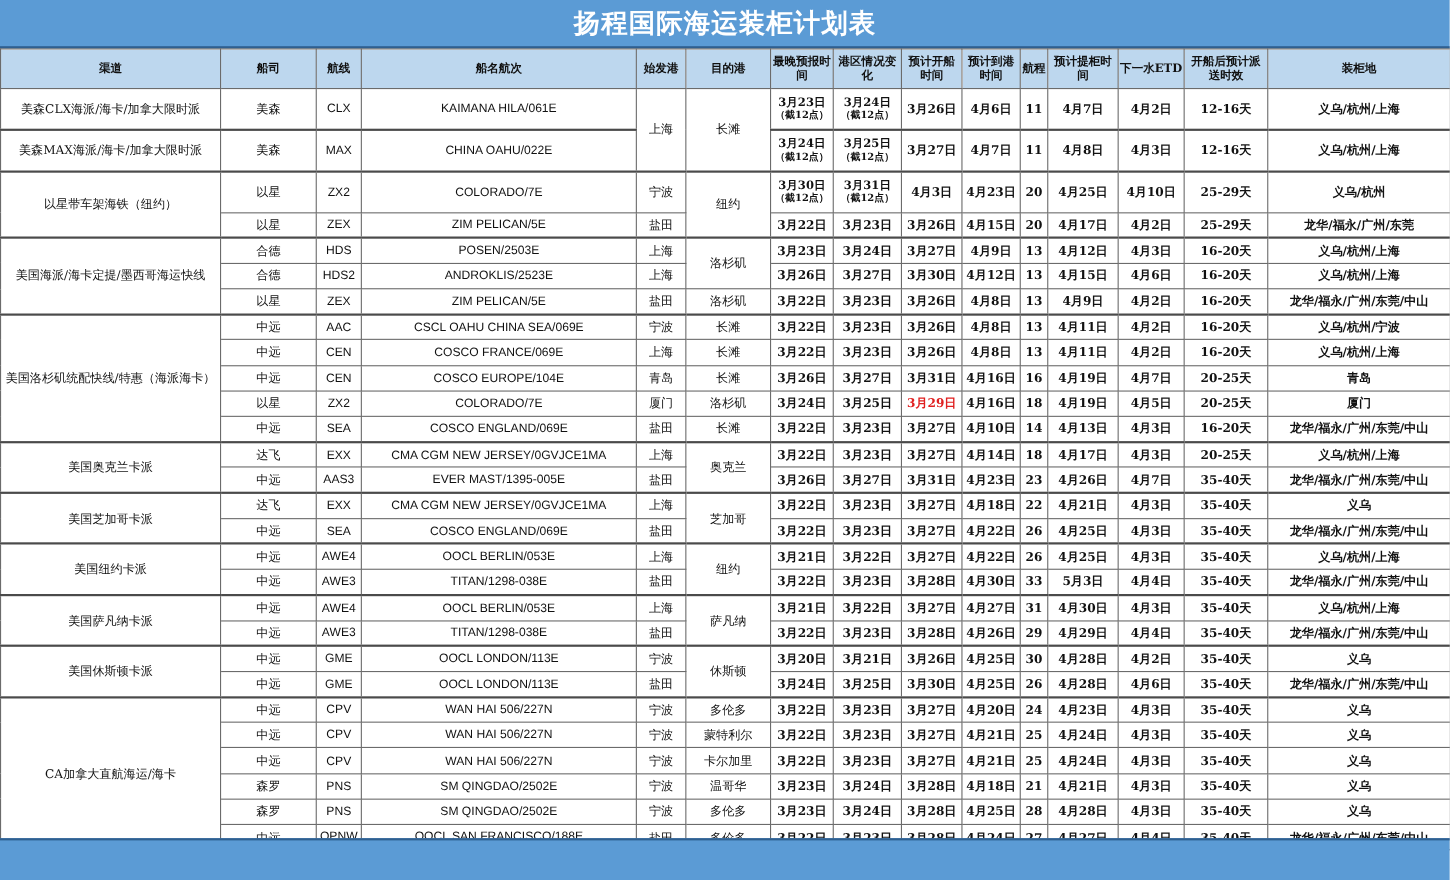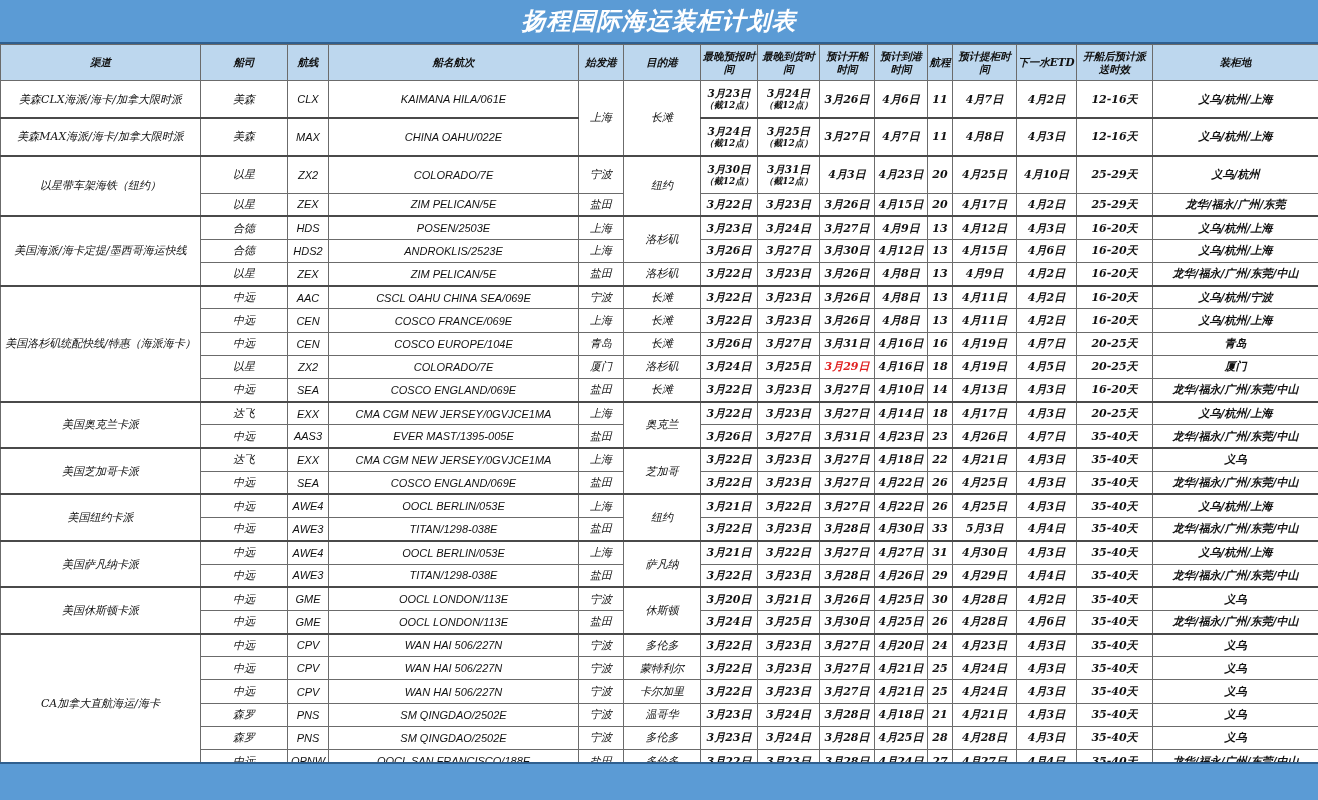--- a/index.html
+++ b/index.html
@@ -1,18 +1,18 @@
 <!DOCTYPE html>
 <html><head>
 <meta charset="utf-8">
 <style>
   * { box-sizing: border-box; margin: 0; padding: 0; }
   html, body { width: 1318px; height: 800px; overflow: hidden; background: #ffffff; }
   body { font-family: "DejaVu Sans", "Liberation Sans", sans-serif; color: #111; }
-  .sheet { position: relative; width: 1144px; height: 800px; font-style: italic; }
+  .sheet { position: relative; width: 1144px; height: 800px; }
   .title-bar {
     position: absolute; left: 0; top: 0; width: 1318px; height: 44px;
     background: #5b9bd5; color: #ffffff;
     display: flex; align-items: center; justify-content: center;
     font-size: 24px; font-weight: bold; letter-spacing: 1px;
     border-bottom: 2px solid #2f5f8f;
   }
   table.grid {
     position: absolute; left: 0; top: 44px; width: 1318px;
     border-collapse: collapse; table-layout: fixed;
@@ -68,21 +68,21 @@
     </colgroup>
     <thead>
       <tr>
         <th>渠道</th>
         <th>船司</th>
         <th>航线</th>
         <th>船名航次</th>
         <th>始发港</th>
         <th>目的港</th>
         <th>最晚预报时间</th>
-        <th>最晚到货时间</th>
+        <th>港区情况变化</th>
         <th>预计开船时间</th>
         <th>预计到港时间</th>
         <th>航程</th>
         <th>预计提柜时间</th>
         <th>下一水ETD</th>
         <th>开船后预计派送时效</th>
         <th>装柜地</th>
       </tr>
     </thead>
     <tbody id="tbody">

